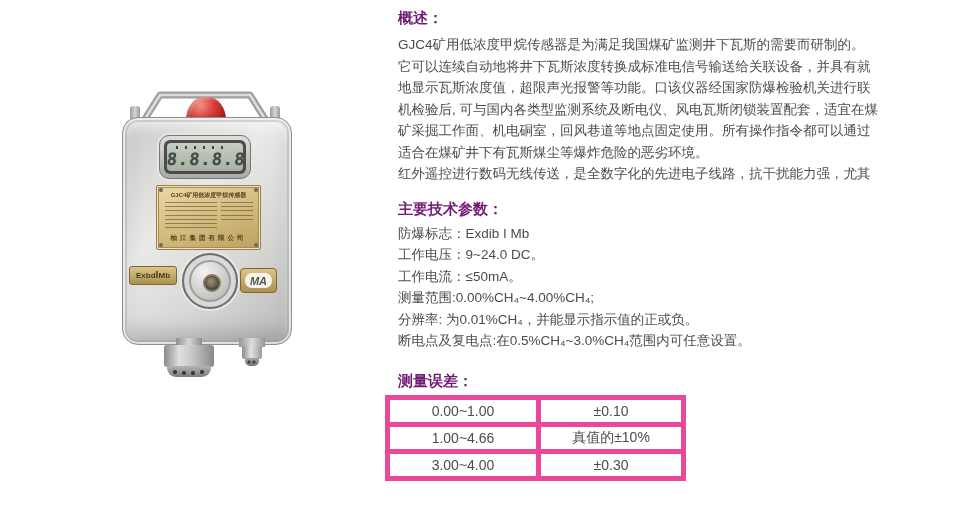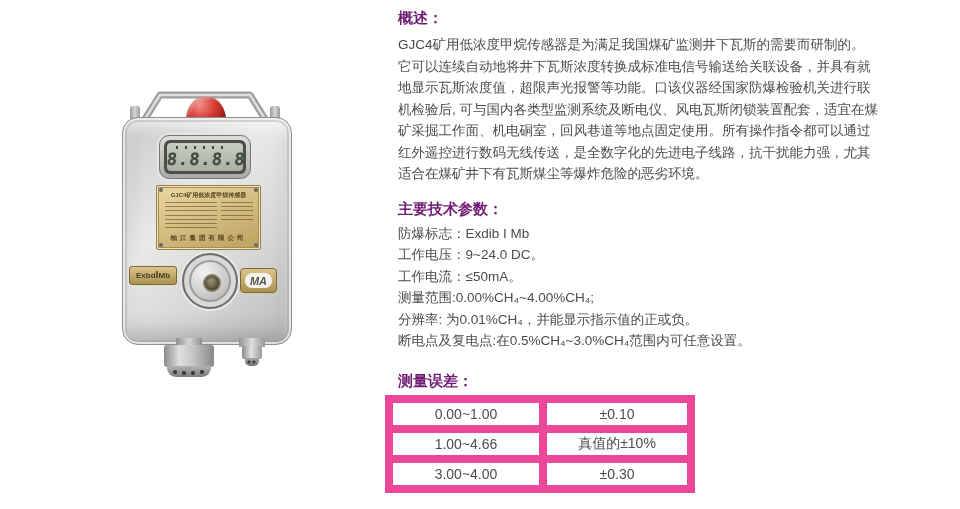--- a/index.html
+++ b/index.html
@@ -82,21 +82,21 @@
   
   .content{position:absolute;left:398px;top:0;width:500px;}
   .section-heading{color:#701a75;font-size:15px;font-weight:bold;line-height:20px;}
   .h-overview{margin-top:8px;}
   .h-params{margin-top:14px;}
   .h-error{margin-top:19px;}
   .para{margin-top:6px;}
   .para2{margin-top:4px;}
   .line{font-size:13.5px;line-height:21.5px;white-space:nowrap;color:#4c4c4c;}
   .err-table{border-collapse:collapse;margin-top:4px;margin-left:-13px;table-layout:fixed;}
-  .err-table td{border:8px solid #ec4899;height:22px;padding:0;text-align:center;
+  .err-table td{border:5px solid #ec4899;height:22px;padding:0;text-align:center;
         font-size:14px;color:#4c4c4c;}
   .err-table .c1{width:146px;} .err-table .c2{width:140px;}
 </style>
 </head>
 <body>
 
 <div class="page">
 
   <div class="photo">
     <svg class="handle-svg" width="390" height="140">
@@ -145,22 +145,22 @@
 
   <div class="content">
 
     <div class="section-heading h-overview">概述：</div>
     <div class="para">
       <div class="line">GJC4矿用低浓度甲烷传感器是为满足我国煤矿监测井下瓦斯的需要而研制的。</div>
       <div class="line">它可以连续自动地将井下瓦斯浓度转换成标准电信号输送给关联设备，并具有就</div>
       <div class="line">地显示瓦斯浓度值，超限声光报警等功能。口该仪器经国家防爆检验机关进行联</div>
       <div class="line">机检验后, 可与国内各类型监测系统及断电仪、风电瓦斯闭锁装置配套，适宜在煤</div>
       <div class="line">矿采掘工作面、机电硐室，回风巷道等地点固定使用。所有操作指令都可以通过</div>
+      <div class="line">适合在煤矿井下有瓦斯煤尘等爆炸危险的恶劣环境。</div>
       <div class="line">红外遥控进行数码无线传送，是全数字化的先进电子线路，抗干扰能力强，尤其</div>
-      <div class="line">适合在煤矿井下有瓦斯煤尘等爆炸危险的恶劣环境。</div>
     </div>
 
     <div class="section-heading h-params">主要技术参数：</div>
     <div class="para2">
       <div class="line">防爆标志：Exdib I Mb</div>
       <div class="line">工作电压：9~24.0 DC。</div>
       <div class="line">工作电流：≤50mA。</div>
       <div class="line">测量范围:0.00%CH₄~4.00%CH₄;</div>
       <div class="line">分辨率: 为0.01%CH₄，并能显示指示值的正或负。</div>
       <div class="line">断电点及复电点:在0.5%CH₄~3.0%CH₄范围内可任意设置。</div>

